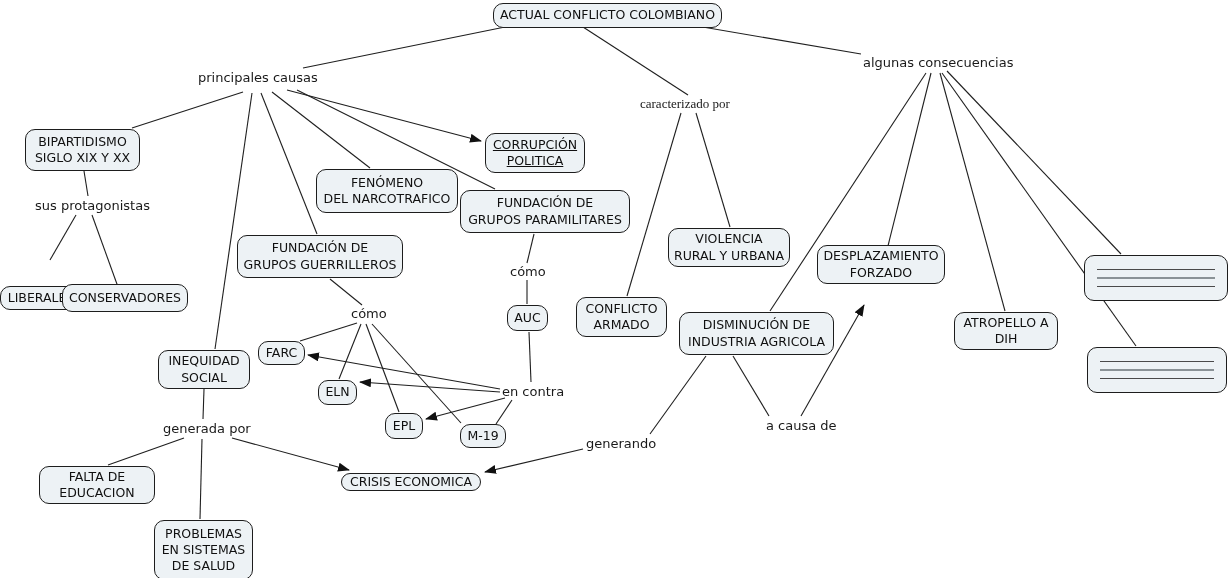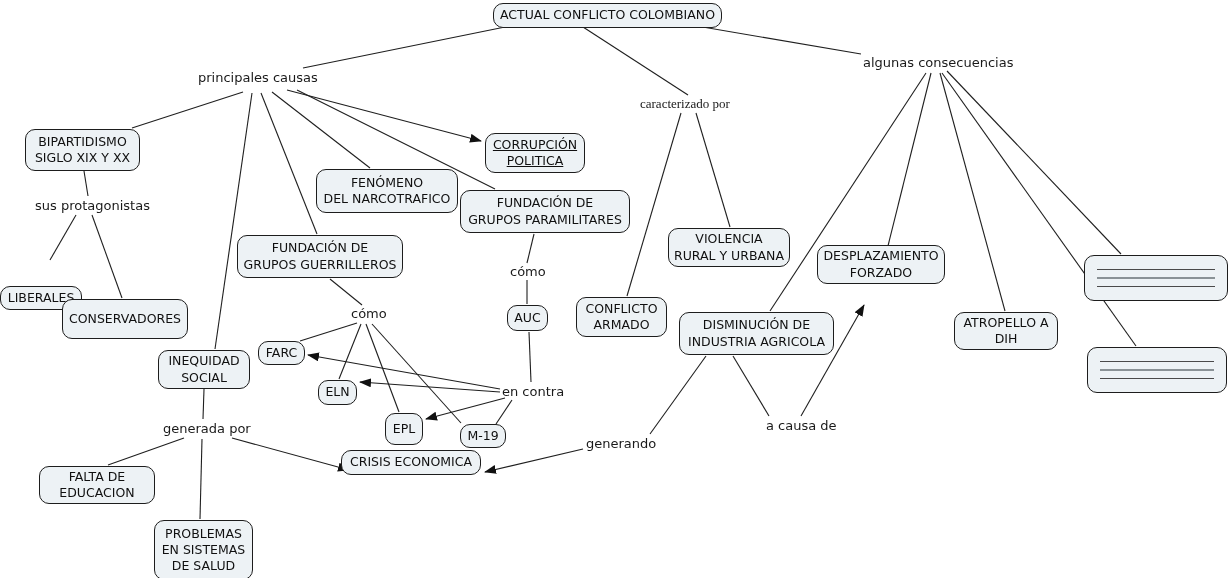--- a/index.html
+++ b/index.html
@@ -78,42 +78,42 @@
       <line x1="931" y1="73" x2="884" y2="262" stroke="#1f1f1f" stroke-width="1.1"></line>
       <line x1="940" y1="73" x2="1005" y2="311" stroke="#1f1f1f" stroke-width="1.1"></line>
       <line x1="947" y1="71" x2="1121" y2="254" stroke="#1f1f1f" stroke-width="1.1"></line>
       <line x1="942" y1="73" x2="1136" y2="346" stroke="#1f1f1f" stroke-width="1.1"></line>
     </svg>
   <div id="nodes">
       <div class="node" style="left: 461px; top: 3px; width: 229px; height: 25px; margin-left: 32px;">ACTUAL CONFLICTO COLOMBIANO</div>
       <div class="node" style="left: 25px; top: 129px; width: 115px; height: 42px;">BIPARTIDISMO
 SIGLO XIX Y XX</div>
       <div class="node" style="left: 0; top: 261px; width: 82px; height: 24px; margin-top: 25px;">LIBERALES</div>
-      <div class="node" style="left: 62px; top: 299px; width: 126px; height: 40px;">CONSERVADORES</div>
+      <div class="node" style="left: 62px; top: 284px; width: 126px; height: 28px;">CONSERVADORES</div>
       <div class="node" style="left: 308px; top: 169px; width: 142px; height: 44px; margin-left: 8px;">FENÓMENO
 DEL NARCOTRAFICO</div>
       <div class="node" style="left: 485px; top: 133px; width: 100px; height: 40px; text-decoration: underline;">CORRUPCIÓN
 POLITICA</div>
       <div class="node" style="left: 460px; top: 190px; width: 170px; height: 43px;">FUNDACIÓN DE
 GRUPOS PARAMILITARES</div>
       <div class="node" style="left: 237px; top: 235px; width: 166px; height: 43px;">FUNDACIÓN DE
 GRUPOS GUERRILLEROS</div>
       <div class="node" style="left: 507px; top: 305px; width: 41px; height: 26px;">AUC</div>
       <div class="node" style="left: 258px; top: 341px; width: 47px; height: 24px;">FARC</div>
       <div class="node" style="left: 318px; top: 380px; width: 39px; height: 25px;">ELN</div>
-      <div class="node" style="left: 385px; top: 413px; width: 38px; height: 32px;">EPL</div>
+      <div class="node" style="left: 385px; top: 413px; width: 38px; height: 26px;">EPL</div>
       <div class="node" style="left: 452px; top: 424px; width: 46px; height: 24px; margin-left: 8px;">M-19</div>
       <div class="node" style="left: 158px; top: 350px; width: 92px; height: 39px;">INEQUIDAD
 SOCIAL</div>
       <div class="node" style="left: 39px; top: 466px; width: 116px; height: 38px;">FALTA DE
 EDUCACION</div>
       <div class="node" style="left: 154px; top: 520px; width: 99px; height: 60px;">PROBLEMAS
 EN SISTEMAS
 DE SALUD</div>
-      <div class="node" style="left: 341px; top: 450px; width: 140px; height: 25px;">CRISIS ECONOMICA</div>
+      <div class="node" style="left: 341px; top: 473px; width: 140px; height: 18px;">CRISIS ECONOMICA</div>
       <div class="node" style="left: 576px; top: 297px; width: 91px; height: 40px;">CONFLICTO
 ARMADO</div>
       <div class="node" style="left: 668px; top: 228px; width: 122px; height: 39px;">VIOLENCIA
 RURAL Y URBANA</div>
       <div class="node" style="left: 679px; top: 312px; width: 155px; height: 43px;">DISMINUCIÓN DE
 INDUSTRIA AGRICOLA</div>
       <div class="node" style="left: 817px; top: 245px; width: 128px; height: 39px;">DESPLAZAMIENTO
 FORZADO</div>
       <div class="node" style="left: 954px; top: 312px; width: 104px; height: 38px;">ATROPELLO A
 DIH</div>

